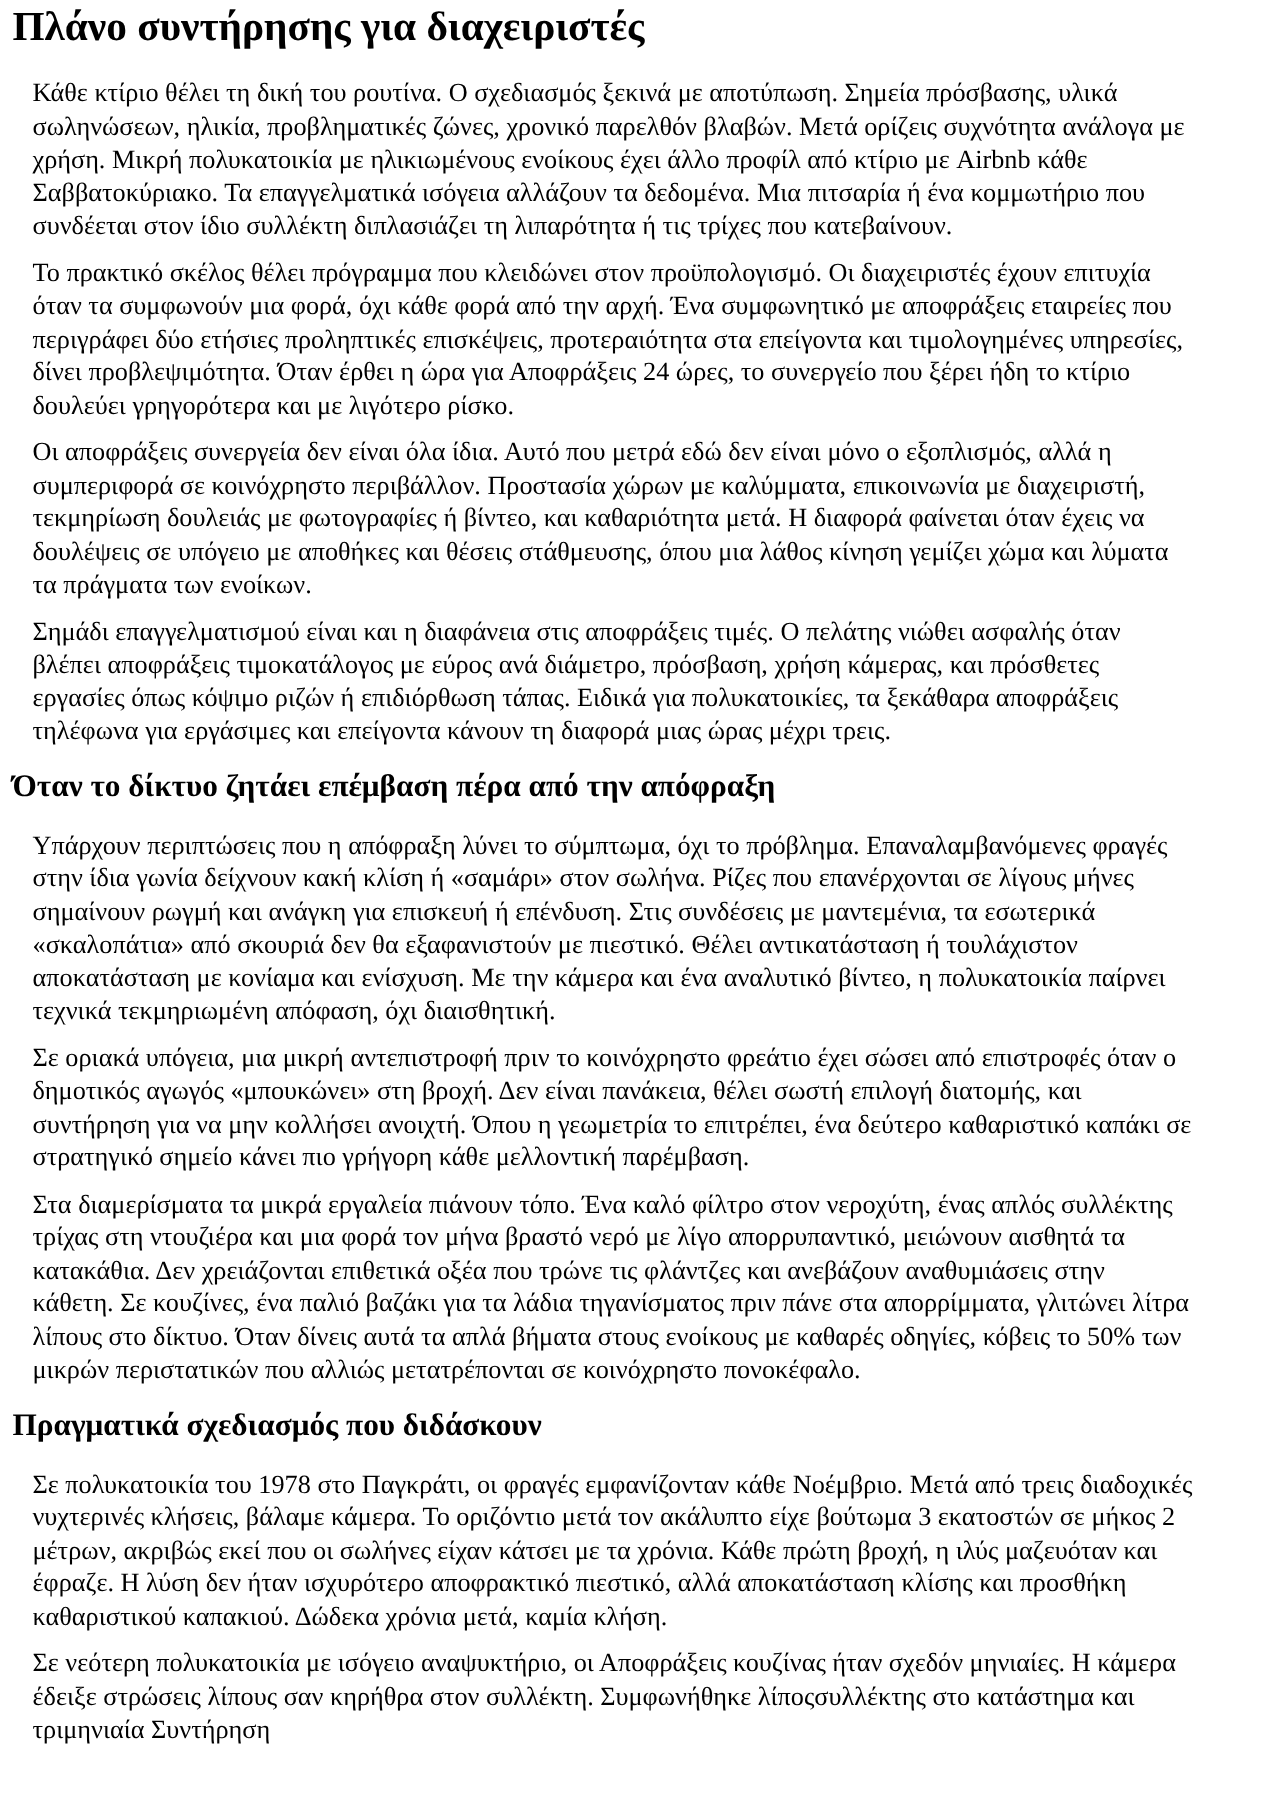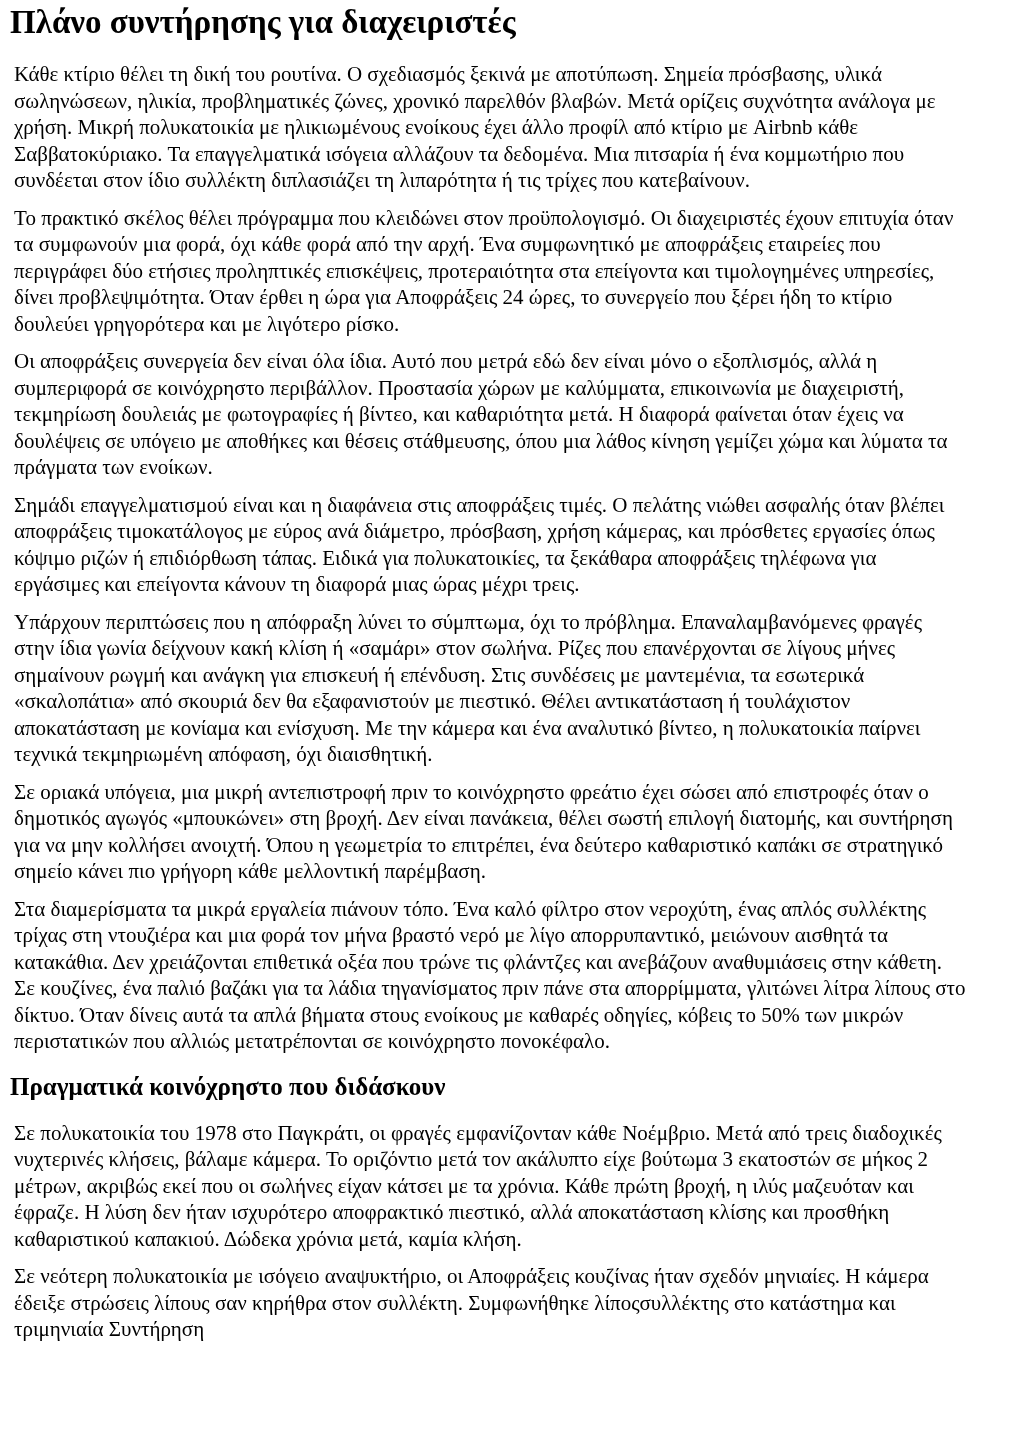--- a/index.html
+++ b/index.html
@@ -31,48 +31,49 @@
   }
   h2.doc-heading {
     font-size: 25px;
     line-height: 34px;
     font-weight: bold;
     margin: 15px 0 16px 0;
   }
   p.doc-paragraph {
     font-size: 21px;
     line-height: 26.5px;
-    margin: 11px 4px;
+    margin: 11px 16px;
     text-align: left;
   }
 </style>
 </head>
 <body>
 
 <main class="document-page">
 
   <h1 class="doc-title">Πλάνο συντήρησης για διαχειριστές</h1>
 
   <p class="doc-paragraph">Κάθε κτίριο θέλει τη δική του ρουτίνα. Ο σχεδιασμός ξεκινά με αποτύπωση. Σημεία πρόσβασης, υλικά σωληνώσεων, ηλικία, προβληματικές ζώνες, χρονικό παρελθόν βλαβών. Μετά ορίζεις συχνότητα ανάλογα με χρήση. Μικρή πολυκατοικία με ηλικιωμένους ενοίκους έχει άλλο προφίλ από κτίριο με Airbnb κάθε Σαββατοκύριακο. Τα επαγγελματικά ισόγεια αλλάζουν τα δεδομένα. Μια πιτσαρία ή ένα κομμωτήριο που συνδέεται στον ίδιο συλλέκτη διπλασιάζει τη λιπαρότητα ή τις τρίχες που κατεβαίνουν.</p>
 
   <p class="doc-paragraph">Το πρακτικό σκέλος θέλει πρόγραμμα που κλειδώνει στον προϋπολογισμό. Οι διαχειριστές έχουν επιτυχία όταν τα συμφωνούν μια φορά, όχι κάθε φορά από την αρχή. Ένα συμφωνητικό με αποφράξεις εταιρείες που περιγράφει δύο ετήσιες προληπτικές επισκέψεις, προτεραιότητα στα επείγοντα και τιμολογημένες υπηρεσίες, δίνει προβλεψιμότητα. Όταν έρθει η ώρα για Αποφράξεις 24 ώρες, το συνεργείο που ξέρει ήδη το κτίριο δουλεύει γρηγορότερα και με λιγότερο ρίσκο.</p>
 
   <section>
     <p class="doc-paragraph">Οι αποφράξεις συνεργεία δεν είναι όλα ίδια. Αυτό που μετρά εδώ δεν είναι μόνο ο εξοπλισμός, αλλά η συμπεριφορά σε κοινόχρηστο περιβάλλον. Προστασία χώρων με καλύμματα, επικοινωνία με διαχειριστή, τεκμηρίωση δουλειάς με φωτογραφίες ή βίντεο, και καθαριότητα μετά. Η διαφορά φαίνεται όταν έχεις να δουλέψεις σε υπόγειο με αποθήκες και θέσεις στάθμευσης, όπου μια λάθος κίνηση γεμίζει χώμα και λύματα τα πράγματα των ενοίκων.</p>
     <p class="doc-paragraph">Σημάδι επαγγελματισμού είναι και η διαφάνεια στις αποφράξεις τιμές. Ο πελάτης νιώθει ασφαλής όταν βλέπει αποφράξεις τιμοκατάλογος με εύρος ανά διάμετρο, πρόσβαση, χρήση κάμερας, και πρόσθετες εργασίες όπως κόψιμο ριζών ή επιδιόρθωση τάπας. Ειδικά για πολυκατοικίες, τα ξεκάθαρα αποφράξεις τηλέφωνα για εργάσιμες και επείγοντα κάνουν τη διαφορά μιας ώρας μέχρι τρεις.</p>
   </section>
 
   <section>
+    <h2 class="doc-heading">Όταν το δίκτυο ζητάει επέμβαση πέρα από την απόφραξη</h2>
     <p class="doc-paragraph">Υπάρχουν περιπτώσεις που η απόφραξη λύνει το σύμπτωμα, όχι το πρόβλημα. Επαναλαμβανόμενες φραγές στην ίδια γωνία δείχνουν κακή κλίση ή «σαμάρι» στον σωλήνα. Ρίζες που επανέρχονται σε λίγους μήνες σημαίνουν ρωγμή και ανάγκη για επισκευή ή επένδυση. Στις συνδέσεις με μαντεμένια, τα εσωτερικά «σκαλοπάτια» από σκουριά δεν θα εξαφανιστούν με πιεστικό. Θέλει αντικατάσταση ή τουλάχιστον αποκατάσταση με κονίαμα και ενίσχυση. Με την κάμερα και ένα αναλυτικό βίντεο, η πολυκατοικία παίρνει τεχνικά τεκμηριωμένη απόφαση, όχι διαισθητική.</p>
     <p class="doc-paragraph">Σε οριακά υπόγεια, μια μικρή αντεπιστροφή πριν το κοινόχρηστο φρεάτιο έχει σώσει από επιστροφές όταν ο δημοτικός αγωγός «μπουκώνει» στη βροχή. Δεν είναι πανάκεια, θέλει σωστή επιλογή διατομής, και συντήρηση για να μην κολλήσει ανοιχτή. Όπου η γεωμετρία το επιτρέπει, ένα δεύτερο καθαριστικό καπάκι σε στρατηγικό σημείο κάνει πιο γρήγορη κάθε μελλοντική παρέμβαση.</p>
   </section>
 
   <section>
     <p class="doc-paragraph">Στα διαμερίσματα τα μικρά εργαλεία πιάνουν τόπο. Ένα καλό φίλτρο στον νεροχύτη, ένας απλός συλλέκτης τρίχας στη ντουζιέρα και μια φορά τον μήνα βραστό νερό με λίγο απορρυπαντικό, μειώνουν αισθητά τα κατακάθια. Δεν χρειάζονται επιθετικά οξέα που τρώνε τις φλάντζες και ανεβάζουν αναθυμιάσεις στην κάθετη. Σε κουζίνες, ένα παλιό βαζάκι για τα λάδια τηγανίσματος πριν πάνε στα απορρίμματα, γλιτώνει λίτρα λίπους στο δίκτυο. Όταν δίνεις αυτά τα απλά βήματα στους ενοίκους με καθαρές οδηγίες, κόβεις το 50% των μικρών περιστατικών που αλλιώς μετατρέπονται σε κοινόχρηστο πονοκέφαλο.</p>
   </section>
 
   <section>
-    <h2 class="doc-heading">Πραγματικά κοινόχρηστο που διδάσκουν</h2>
+    <h2 class="doc-heading">Πραγματικά σχεδιασμός που διδάσκουν</h2>
     <p class="doc-paragraph">Σε πολυκατοικία του 1978 στο Παγκράτι, οι φραγές εμφανίζονταν κάθε Νοέμβριο. Μετά από τρεις διαδοχικές νυχτερινές κλήσεις, βάλαμε κάμερα. Το οριζόντιο μετά τον ακάλυπτο είχε βούτωμα 3 εκατοστών σε μήκος 2 μέτρων, ακριβώς εκεί που οι σωλήνες είχαν κάτσει με τα χρόνια. Κάθε πρώτη βροχή, η ιλύς μαζευόταν και έφραζε. Η λύση δεν ήταν ισχυρότερο αποφρακτικό πιεστικό, αλλά αποκατάσταση κλίσης και προσθήκη καθαριστικού καπακιού. Δώδεκα χρόνια μετά, καμία κλήση.</p>
     <p class="doc-paragraph">Σε νεότερη πολυκατοικία με ισόγειο αναψυκτήριο, οι Αποφράξεις κουζίνας ήταν σχεδόν μηνιαίες. Η κάμερα έδειξε στρώσεις λίπους σαν κηρήθρα στον συλλέκτη. Συμφωνήθηκε λίποςσυλλέκτης στο κατάστημα και τριμηνιαία Συντήρηση</p>
   </section>
 
 </main>
 
 </body></html>

